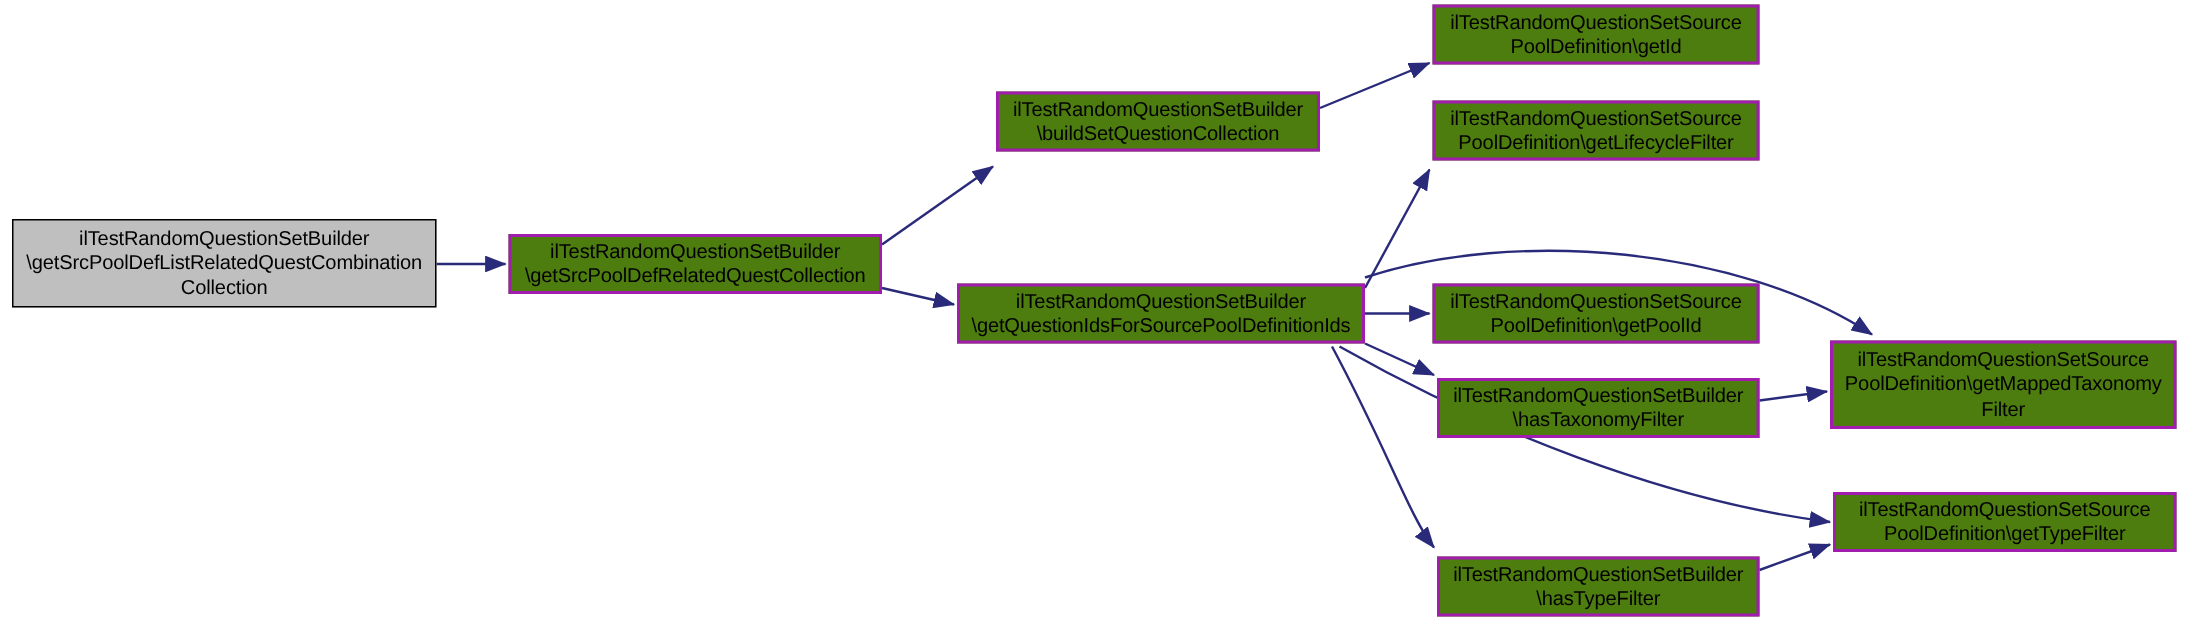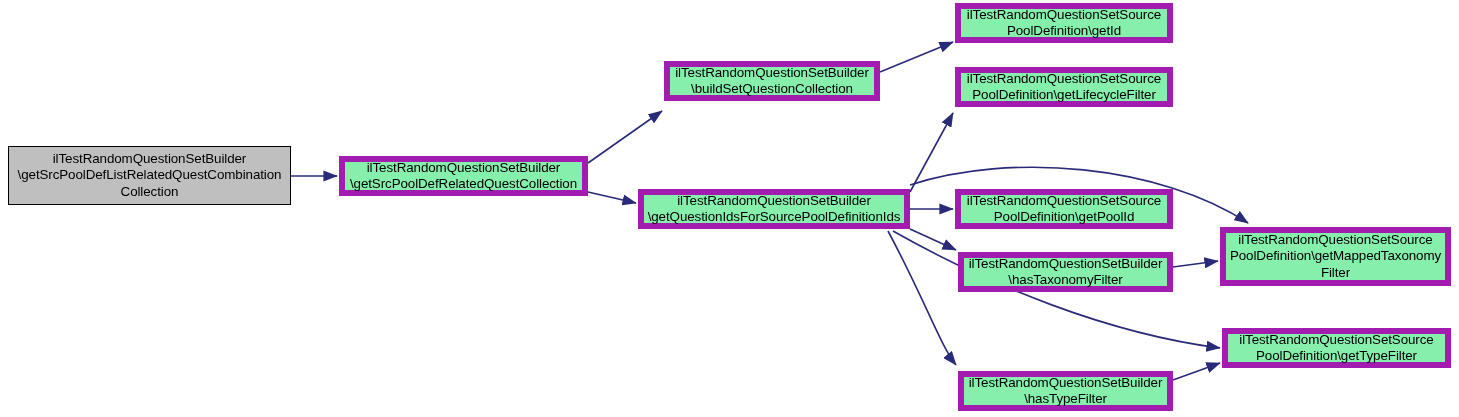--- a/index.html
+++ b/index.html
@@ -19,22 +19,22 @@
     position: absolute;
     left: 0;
     top: 0;
     width: 1459px;
     height: 417px;
     pointer-events: none;
   }
   .node {
     position: absolute;
     box-sizing: border-box;
-    border: 6px solid #a21caf;
-    background: #86efac;
+    border: 2px solid #a21caf;
+    background: #4d7c0f;
     color: #000000;
     font-size: 13.4px;
     line-height: 16.5px;
     display: flex;
     align-items: center;
     justify-content: center;
     text-align: center;
     letter-spacing: -0.1px;
     z-index: 2;
   }

